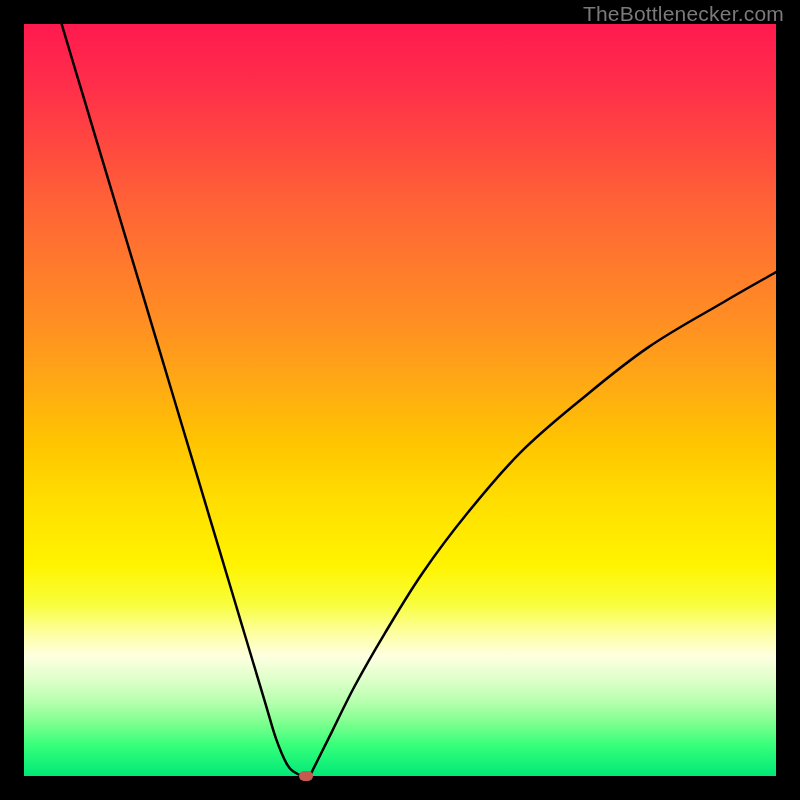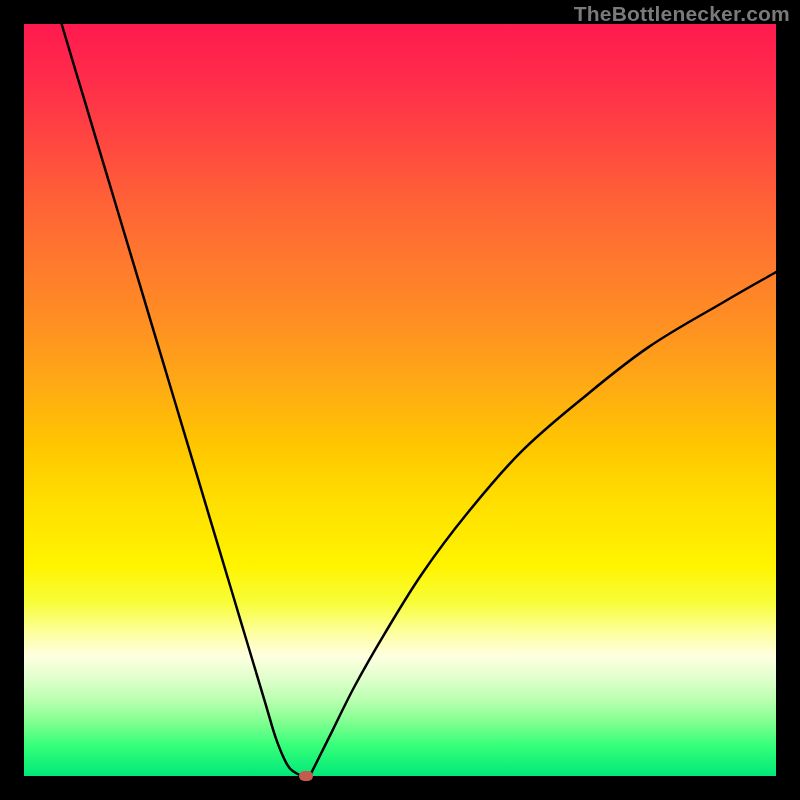--- a/index.html
+++ b/index.html
@@ -33,24 +33,24 @@
       #e0ffcc 87%,
       #b9ffb0 90%,
       #7dff8e 93%,
       #35ff7a 96%,
       #00e878 100%
     );
   }
   .watermark {
     position: absolute;
     top: 2px;
-    right: 10px;
+    right: 16px;
     color: #7a7a7a;
     font-size: 21px;
-    font-weight: 700;
+    font-weight: 400;
     letter-spacing: 0.2px;
     z-index: 5;
   }
   .curve-svg {
     position: absolute;
     left: 0; top: 0;
     width: 100%;
     height: 100%;
     z-index: 3;
   }

